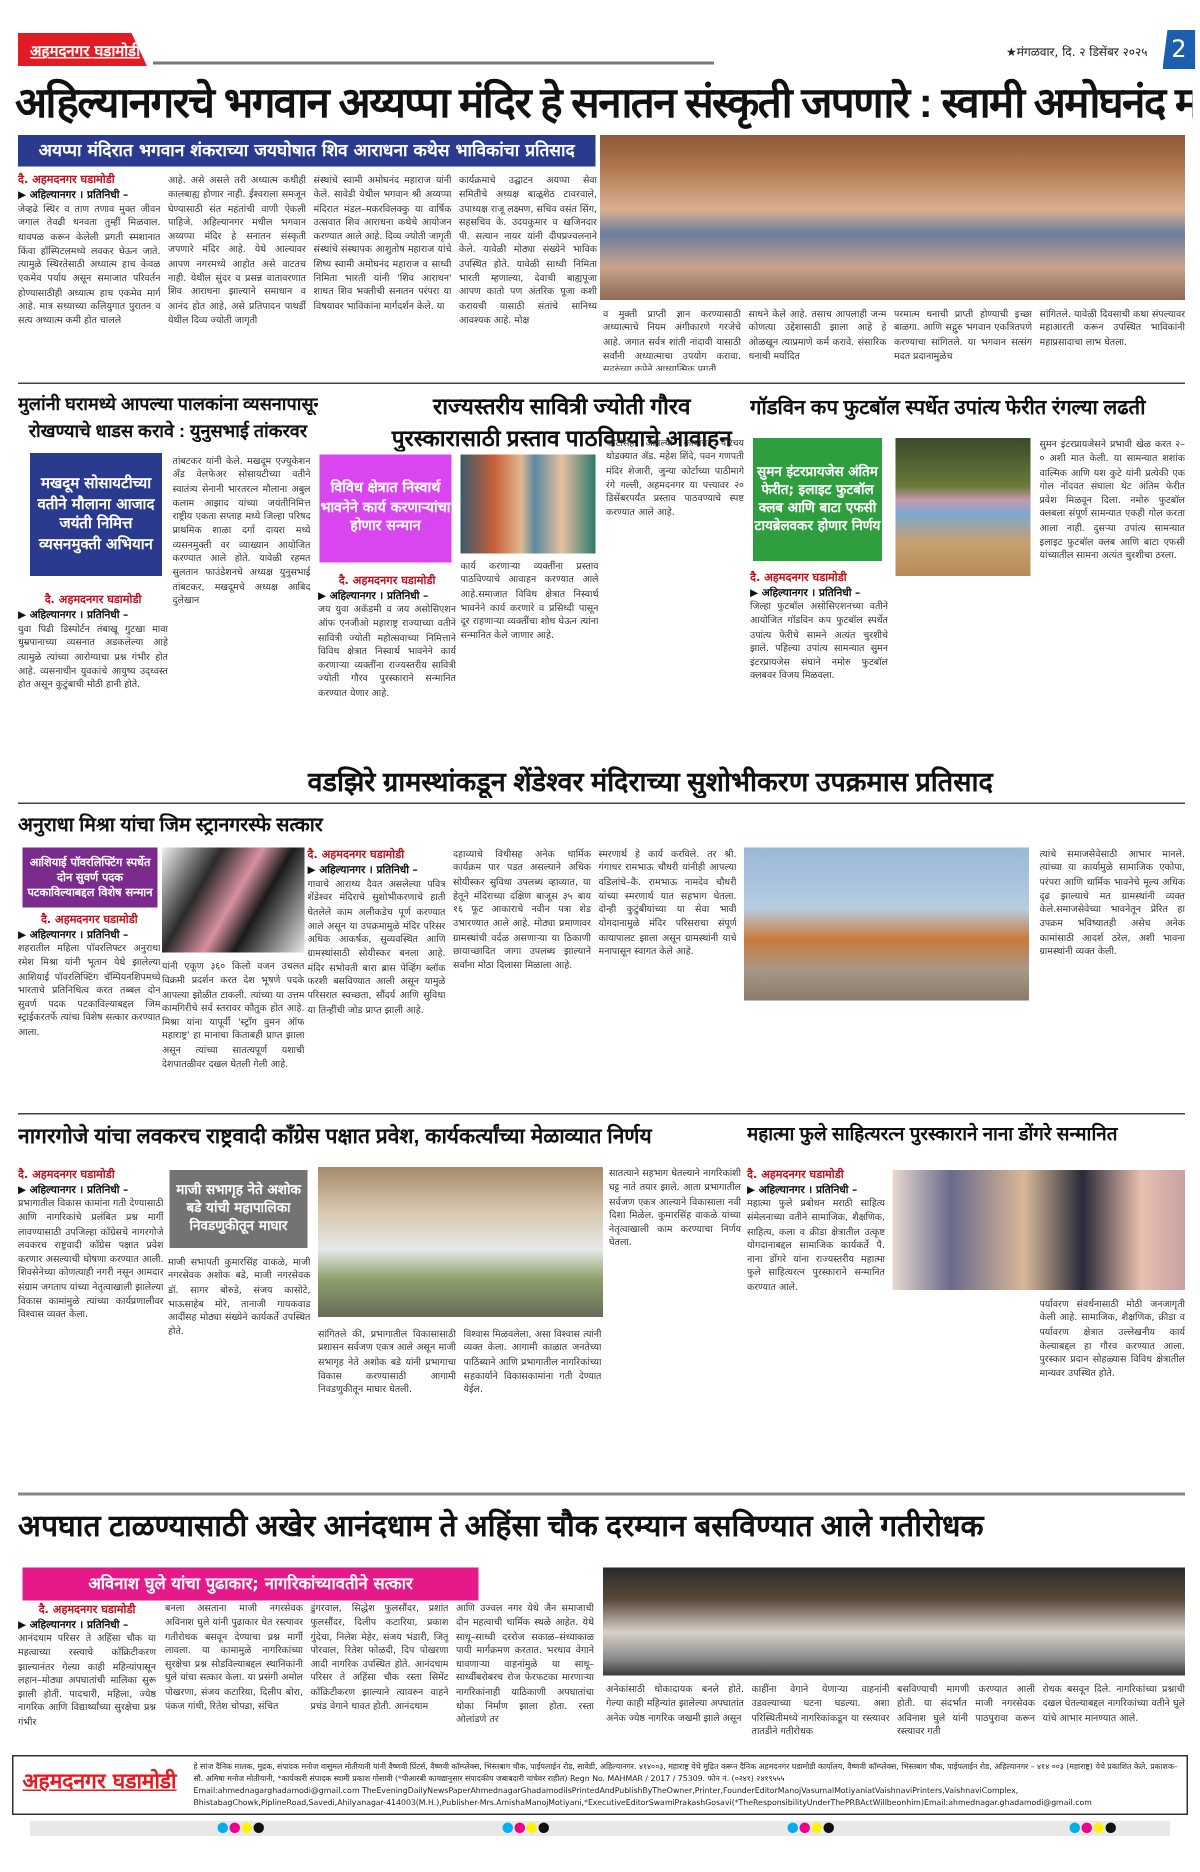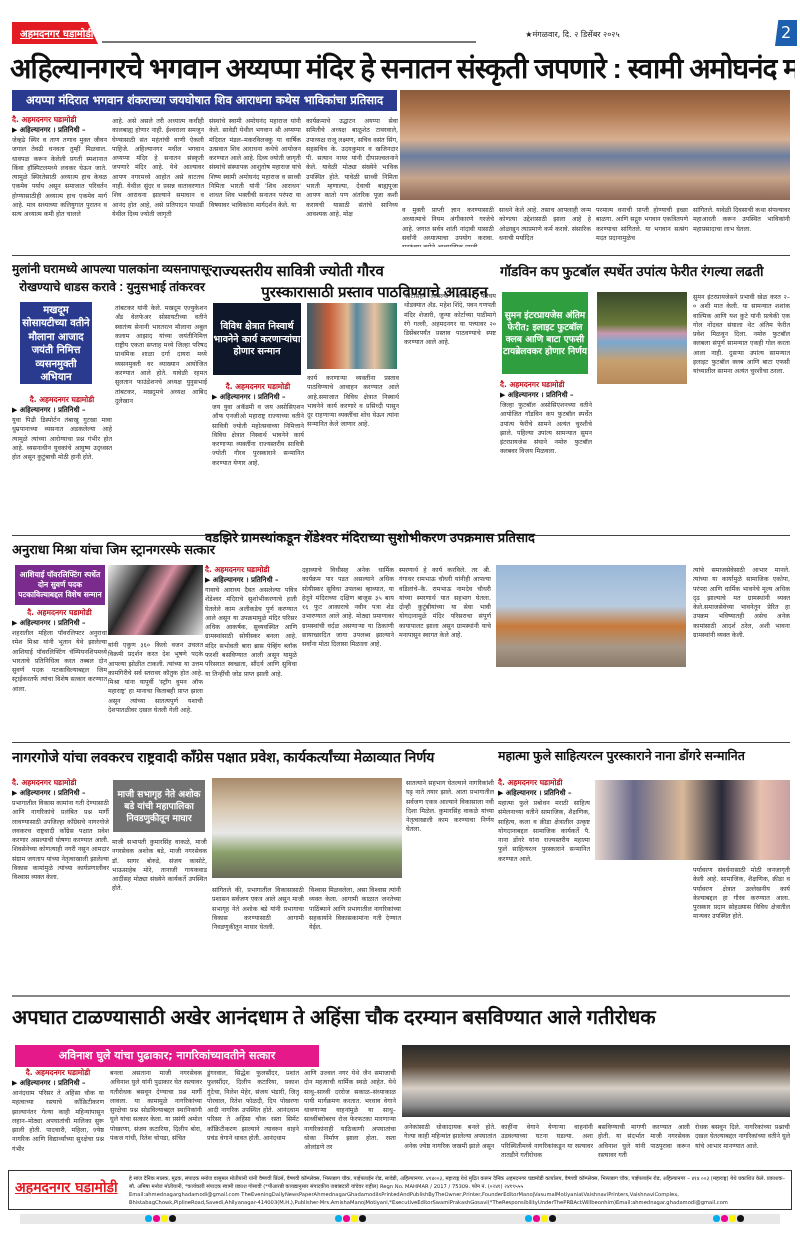--- a/index.html
+++ b/index.html
@@ -1,21 +1,21 @@
 <!DOCTYPE html>
 <html><head>
 <meta charset="utf-8">
 <style>
 *{box-sizing:border-box;margin:0;padding:0}
 body{width:800px;height:1248px;background:#fff;font-family:"DejaVu Sans",sans-serif;color:#111;position:relative;overflow:hidden}
 .abs{position:absolute}
 .masthead{left:12px;top:22px;width:86px;height:22px;background:#e31b23;clip-path:polygon(0 0,88% 0,100% 100%,0 100%)}
 .masthead span{color:#fff;font-size:10px;font-weight:bold;text-decoration:underline;display:block;padding:4px 0 0 8px;white-space:nowrap}
 .topline{left:102px;top:41px;width:374px;height:2px;background:#777}
-.date{left:380px;top:28px;width:385px;text-align:center;font-size:8px;color:#222}
+.date{left:380px;top:28px;width:385px;text-align:right;font-size:8px;color:#222}
 .pageno{left:775px;top:20px;width:22px;height:26px;background:#1b5fae;color:#fff;font-size:16px;text-align:center;line-height:26px;clip-path:polygon(15% 0,100% 0,100% 100%,0 100%)}
 .headline{font-family:"Liberation Sans",sans-serif;font-weight:bold;color:#111;white-space:nowrap;overflow:hidden}
 .h1{left:10px;top:48px;width:785px;font-size:28px;letter-spacing:-1px}
 .subbar{background:#2a3b8f;color:#fff;font-weight:bold;text-align:center;font-size:13px;white-space:nowrap;overflow:hidden}
 .col{font-size:6.3px;line-height:9.3px;color:#333;text-align:justify;overflow:hidden}
 .byline{color:#c0121f;font-weight:bold;font-size:7.5px;line-height:10px}
 .dateline{font-size:7px;font-weight:bold;line-height:10px;color:#111}
 .photo{overflow:hidden}
 .rule{height:1px;background:#444}
 .box{color:#fff;font-weight:bold;text-align:center;display:flex;align-items:center;justify-content:center;line-height:1.35}
@@ -48,31 +48,31 @@
 <div class="abs col" style="left:209px;top:116px;width:92px;height:130px">संस्थांचे स्वामी अमोघनंद महाराज यांनी केले. सावेडी येथील भगवान श्री अय्यप्पा मंदिरात मंडल–मकरविलक्कु या वार्षिक उत्सवात शिव आराधना कथेचे आयोजन करण्यात आले आहे. दिव्य ज्योती जागृती संस्थांचे संस्थापक आशुतोष महाराज यांचे शिष्य स्वामी अमोघनंद महाराज व साध्वी निमिता भारती यांनी 'शिव आराधन' शाधत शिव भक्तीची सनातन परंपरा या विषयावर भाविकांना मार्गदर्शन केले. या</div>
 <div class="abs col" style="left:306px;top:116px;width:92px;height:130px">कार्यक्रमाचे उद्घाटन अयप्पा सेवा समितीचे अध्यक्ष बाळूशेठ टावरवाले, उपाध्यक्ष राजू लक्ष्मण, सचिव वसंत सिंग, सहसचिव के. उदयकुमार व खजिनदार पी. सत्यान नायर यांनी दीपप्रज्वलनाने केले. यावेळी मोठ्या संख्येने भाविक उपस्थित होते. यावेळी साध्वी निमिता भारती म्हणाल्या, देवाची बाह्यपूजा आपण कातो पण अंतरिक पूजा कशी करायची यासाठी संतांचे सानिध्य आवश्यक आहे. मोक्ष</div>
 <div class="abs col" style="left:402px;top:205px;width:92px;height:42px">व मुक्ती प्राप्ती ज्ञान करण्यासाठी अध्यात्माचे नियम अंगीकारणे गरजेचे आहे. जगात सर्वत्र शांती नांदावी यासाठी सर्वांनी अध्यात्माचा उपयोग करावा. सद्गुरुंच्या कृपेने आध्यात्मिक प्रगती</div>
 <div class="abs col" style="left:499px;top:205px;width:92px;height:42px">साधने केले आहे. तसाच आपलाही जन्म कोणत्या उद्देशासाठी झाला आहे हे ओळखून त्याप्रमाणे कर्म करावे. संसारिक धनाची मर्यादित</div>
 <div class="abs col" style="left:596px;top:205px;width:92px;height:42px">परमात्म धनाची प्राप्ती होण्याची इच्छा बाळगा. आणि सद्गुरु भगवान एकत्रितपणे करण्याचा सांगितले. या भगवान सत्संग मदत प्रदानामुळेच</div>
 <div class="abs col" style="left:693px;top:205px;width:97px;height:42px">सांगितले. यावेळी दिवसाची कथा संपल्यावर महाआरती करून उपस्थित भाविकांनी महाप्रसादाचा लाभ घेतला.</div>
 <div class="abs rule" style="left:12px;top:255px;width:778px"></div>
 
 <div class="abs headline" style="left:12px;top:260px;width:200px;font-size:12px;text-align:center">मुलांनी घरामध्ये आपल्या पालकांना व्यसनापासून</div>
 <div class="abs headline" style="left:12px;top:278px;width:200px;font-size:12px;text-align:center">रोखण्याचे धाडस करावे : युनुसभाई तांकरवर</div>
-<div class="abs box" style="left:20px;top:302px;width:72px;height:82px;background:#2a3b8f;font-size:10px">मखदूम सोसायटीच्या वतीने मौलाना आजाद जयंती निमित्त व्यसनमुक्ती अभियान</div>
+<div class="abs box" style="left:20px;top:302px;width:88px;height:82px;background:#2a3b8f;font-size:10px">मखदूम सोसायटीच्या वतीने मौलाना आजाद जयंती निमित्त व्यसनमुक्ती अभियान</div>
 <div class="abs" style="left:12px;top:395px;width:100px">
   <div class="byline" style="text-align:center">दै. अहमदनगर घडामोडी</div>
   <div class="dateline">▶ अहिल्यानगर । प्रतिनिधी –</div>
   <div class="col" style="height:125px">युवा पिढी डिस्पोर्टन तंबाखू गुटखा मावा धुम्रपानाच्या व्यसनात अडकलेल्या आहे त्यामुळे त्यांच्या आरोग्याचा प्रश्न गंभीर होत आहे. व्यसनाधीन युवकांचे आयुष्य उद्ध्वस्त होत असून कुटुंबाची मोठी हानी होते.</div>
 </div>
 <div class="abs col" style="left:115px;top:303px;width:92px;height:225px">तांबटकर यांनी केले. मखदूम एज्युकेशन अँड वेलफेअर सोसायटीच्या वतीने स्वातंत्र्य सेनानी भारतरत्न मौलाना अबुल कलाम आझाद यांच्या जयंतीनिमित्त राष्ट्रीय एकता सप्ताह मध्ये जिल्हा परिषद प्राथमिक शाळा दर्गा दायरा मध्ये व्यसनमुक्ती वर व्याख्यान आयोजित करण्यात आले होते. यावेळी रहमत सुलतान फाउंडेशनचे अध्यक्ष युनुसभाई तांबटकर, मखदूमचे अध्यक्ष आबिद दुलेखान</div>
 
-<div class="abs headline" style="left:212px;top:260px;width:325px;font-size:15px;text-align:left">राज्यस्तरीय सावित्री ज्योती गौरव</div>
+<div class="abs headline" style="left:212px;top:260px;width:325px;font-size:15px;text-align:center">राज्यस्तरीय सावित्री ज्योती गौरव</div>
 <div class="abs headline" style="left:212px;top:281px;width:325px;font-size:15px;text-align:center">पुरस्कारासाठी प्रस्ताव पाठविण्याचे आवाहन</div>
-<div class="abs box" style="left:213px;top:303px;width:88px;height:72px;background:#0f172a;font-size:9.5px">विविध क्षेत्रात निस्वार्थ भावनेने कार्य करणाऱ्यांचा होणार सन्मान</div>
+<div class="abs box" style="left:213px;top:303px;width:88px;height:72px;background:#d946ef;font-size:9.5px">विविध क्षेत्रात निस्वार्थ भावनेने कार्य करणाऱ्यांचा होणार सन्मान</div>
 <div class="abs photo" style="left:307px;top:303px;width:90px;height:66px;background:linear-gradient(90deg,#3a5a6a 0%,#c8603a 25%,#e0b890 45%,#5a8aa0 55%,#e8c0a0 75%,#2a7a6a 100%)"></div>
 <div class="abs" style="left:212px;top:382px;width:92px">
   <div class="byline" style="text-align:center">दै. अहमदनगर घडामोडी</div>
   <div class="dateline">▶ अहिल्यानगर । प्रतिनिधी –</div>
   <div class="col" style="height:125px">जय युवा अकॅडमी व जय असोसिएशन ऑफ एनजीओ महाराष्ट्र राज्याच्या वतीने सावित्री ज्योती महोत्सवाच्या निमित्ताने विविध क्षेत्रात निस्वार्थ भावनेने कार्य करणाऱ्या व्यक्तींना राज्यस्तरीय सावित्री ज्योती गौरव पुरस्काराने सन्मानित करण्यात येणार आहे.</div>
 </div>
 <div class="abs col" style="left:307px;top:373px;width:92px;height:155px">कार्य करणाऱ्या व्यक्तींना प्रस्ताव पाठविण्याचे आवाहन करण्यात आले आहे.समाजात विविध क्षेत्रात निस्वार्थ भावनेने कार्य करणारे व प्रसिध्दी पासून दूर राहणाऱ्या व्यक्तींचा शोध घेऊन त्यांना सन्मानित केले जाणार आहे.</div>
 <div class="abs col" style="left:404px;top:291px;width:92px;height:237px">फोटोसह आपल्या कार्याचा परिचय थोडक्यात ॲड. महेश शिंदे, पवन गणपती मंदिर शेजारी, जुन्या कोर्टाच्या पाठीमागे रंगे गल्ली, अहमदनगर या पत्त्यावर २० डिसेंबरपर्यंत प्रस्ताव पाठवण्याचे स्पष्ट करण्यात आले आहे.</div>
 
 <div class="abs headline" style="left:500px;top:262px;width:290px;font-size:13.5px">गॉडविन कप फुटबॉल स्पर्धेत उपांत्य फेरीत रंगल्या लढती</div>
@@ -89,21 +89,21 @@
 <div class="abs headline" style="left:12px;top:540px;width:285px;font-size:13px">अनुराधा मिश्रा यांचा जिम स्ट्रानगरस्फे सत्कार</div>
 <div class="abs box" style="left:15px;top:565px;width:90px;height:40px;background:#7b2a8e;font-size:7.5px">आशियाई पॉवरलिफ्टिंग स्पर्धेत दोन सुवर्ण पदक पटकाविल्याबद्दल विशेष सन्मान</div>
 <div class="abs photo" style="left:108px;top:565px;width:95px;height:70px;background:linear-gradient(120deg,#f0f0f0 0%,#2a2a2a 30%,#d890a0 50%,#1a1a1a 65%,#e8e8e8 100%)"></div>
 <div class="abs" style="left:12px;top:608px;width:95px">
   <div class="byline" style="text-align:center">दै. अहमदनगर घडामोडी</div>
   <div class="dateline">▶ अहिल्यानगर । प्रतिनिधी –</div>
   <div class="col" style="height:110px">शहरातील महिला पॉवरलिफ्टर अनुराधा रमेश मिश्रा यांनी भूतान येथे झालेल्या आशियाई पॉवरलिफ्टिंग चॅम्पियनशिपमध्ये भारताचे प्रतिनिधित्व करत तब्बल दोन सुवर्ण पदक पटकाविल्याबद्दल जिम स्ट्राईकरतर्फे त्यांचा विशेष सत्कार करण्यात आला.</div>
 </div>
 <div class="abs col" style="left:108px;top:640px;width:95px;height:92px">यांनी एकूण ३६० किलो वजन उचलत विक्रमी प्रदर्शन करत देश भूषणे पदके आपल्या झोळीत टाकली. त्यांच्या या उत्तम कामगिरीचे सर्व स्तरावर कौतुक होत आहे. मिश्रा यांना यापूर्वी 'स्ट्रॉंग वुमन ऑफ महाराष्ट्र' हा मानाचा किताबही प्राप्त झाला असून त्यांच्या सातत्यपूर्ण यशाची देशपातळीवर दखल घेतली गेली आहे.</div>
 
-<div class="abs headline" style="left:205px;top:528px;width:585px;font-size:13px">वडझिरे ग्रामस्थांकडून शेंडेश्वर मंदिराच्या सुशोभीकरण उपक्रमास प्रतिसाद</div>
+<div class="abs headline" style="left:205px;top:508px;width:585px;font-size:18px">वडझिरे ग्रामस्थांकडून शेंडेश्वर मंदिराच्या सुशोभीकरण उपक्रमास प्रतिसाद</div>
 <div class="abs" style="left:205px;top:565px;width:92px">
   <div class="byline">दै. अहमदनगर घडामोडी</div>
   <div class="dateline">▶ अहिल्यानगर । प्रतिनिधी –</div>
   <div class="col" style="height:148px">गावाचे आराध्य दैवत असलेल्या पवित्र शेंडेश्वर मंदिराचे सुशोभीकरणाचे हाती घेतलेले काम अलीकडेच पूर्ण करण्यात आले असून या उपक्रमामुळे मंदिर परिसर अधिक आकर्षक, सुव्यवस्थित आणि ग्रामस्थांसाठी सोयीस्कर बनला आहे. मंदिर सभोवती बारा ब्रास पेव्हिंग ब्लॉक फरशी बसविण्यात आली असून यामुळे परिसरात स्वच्छता, सौंदर्य आणि सुविधा या तिन्हींची जोड प्राप्त झाली आहे.</div>
 </div>
 <div class="abs col" style="left:302px;top:565px;width:92px;height:170px">दहाव्याचे विधीसह अनेक धार्मिक कार्यक्रम पार पडत असल्याने अधिक सोयीस्कर सुविधा उपलब्ध व्हाव्यात, या हेतूने मंदिराच्या दक्षिण बाजूस ३५ बाय १६ फूट आकाराचे नवीन पत्रा शेड उभारण्यात आले आहे. मोठ्या प्रमाणावर ग्रामस्थांची वर्दळ असणाऱ्या या ठिकाणी छायाच्छादित जागा उपलब्ध झाल्याने सर्वांना मोठा दिलासा मिळाला आहे.</div>
 <div class="abs col" style="left:399px;top:565px;width:92px;height:170px">स्मरणार्थ हे कार्य करविले. तर श्री. गंगाधर रामभाऊ चौधरी यांनीही आपल्या वडिलांचे–कै. रामभाऊ नामदेव चौधरी यांच्या स्मरणार्थ यात सहभाग घेतला. दोन्ही कुटुंबीयांच्या या सेवा भावी योगदानामुळे मंदिर परिसराचा संपूर्ण कायापालट झाला असून ग्रामस्थांनी याचे मनापासून स्वागत केले आहे.</div>
 <div class="abs photo" style="left:496px;top:565px;width:190px;height:102px;background:linear-gradient(180deg,#9ab8d8 0%,#b8cce0 40%,#c87a3a 60%,#a89888 80%,#8a7a6a 100%)"></div>
 <div class="abs col" style="left:693px;top:565px;width:97px;height:170px">त्यांचे समाजसेवेसाठी आभार मानले. त्यांच्या या कार्यामुळे सामाजिक एकोपा, परंपरा आणि धार्मिक भावनेचे मूल्य अधिक दृढ झाल्याचे मत ग्रामस्थांनी व्यक्त केले.समाजसेवेच्या भावनेतून प्रेरित हा उपक्रम भविष्यातही असेच अनेक कामांसाठी आदर्श ठरेल, अशी भावना ग्रामस्थांनी व्यक्त केली.</div>
 <div class="abs rule" style="left:12px;top:742px;width:778px"></div>

